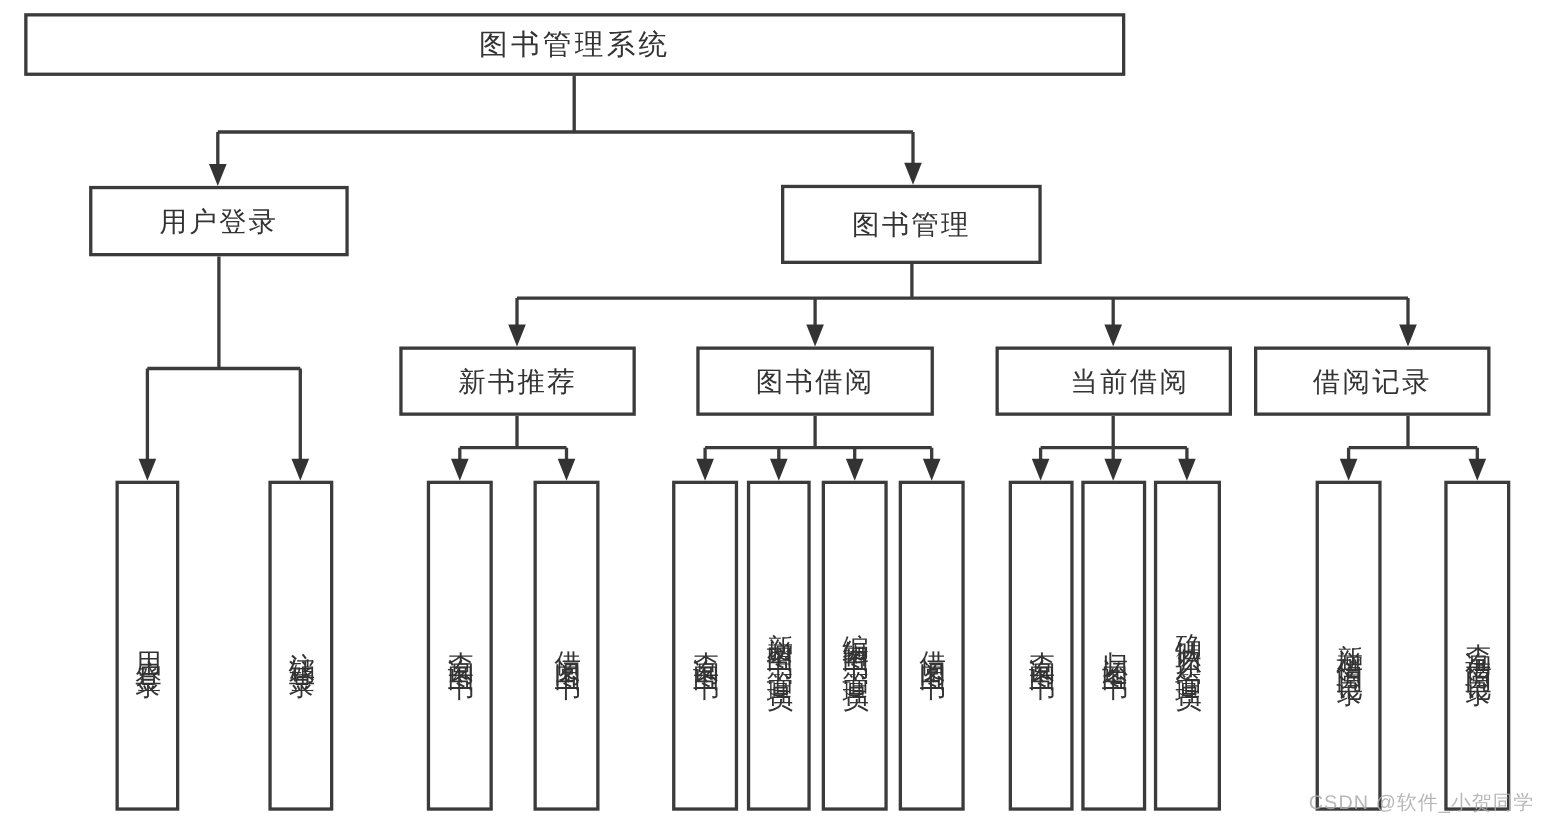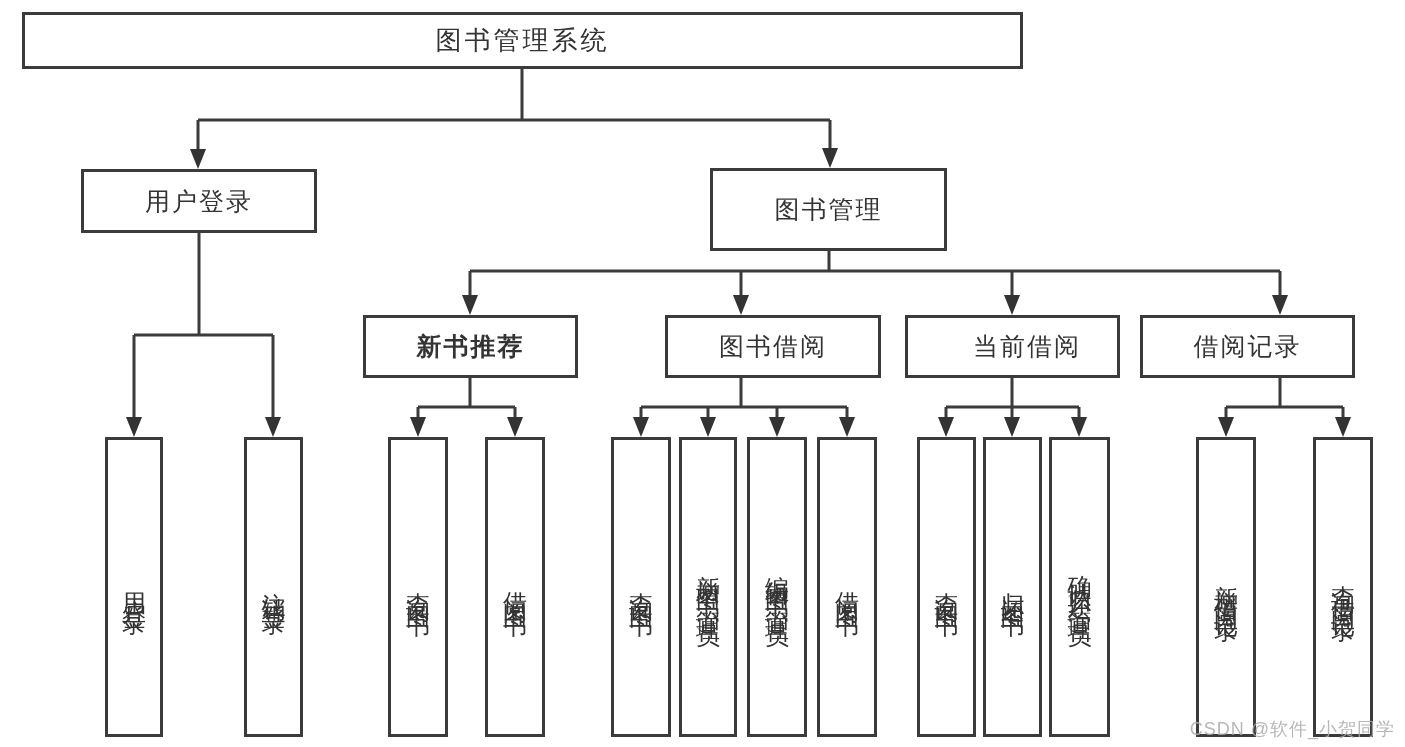--- a/index.html
+++ b/index.html
@@ -77,28 +77,28 @@
     <polygon points="1335,417 1351,417 1343,437"></polygon>
   </svg>
 
   <div class="box root" style="left:22px;top:12px;width:1001px;height:57px;">
     <span class="h-label">图书管理系统</span>
   </div>
 
   <div class="box" style="left:81px;top:169px;width:236px;height:64px;">
     <span class="h-label">用户登录</span>
   </div>
-  <div class="box" style="left:710px;top:168px;width:237px;height:83px;">
+  <div class="box" style="left:710px;top:168px;width:237px;height:72px;">
     <span class="h-label">图书管理</span>
   </div>
 
-  <div class="box" style="left:363px;top:315px;width:215px;height:63px;font-weight:bold;">
+  <div class="box" style="left:363px;top:315px;width:215px;height:63px;">
     <span class="h-label">新书推荐</span>
   </div>
-  <div class="box" style="left:633px;top:315px;width:216px;height:63px;margin-left:32px;">
+  <div class="box" style="left:633px;top:315px;width:216px;height:63px;">
     <span class="h-label">图书借阅</span>
   </div>
   <div class="box" style="left:905px;top:315px;width:215px;height:63px;padding-left:29px;">
     <span class="h-label">当前借阅</span>
   </div>
   <div class="box" style="left:1140px;top:315px;width:215px;height:63px;">
     <span class="h-label">借阅记录</span>
   </div>
 
   <div class="box leaf" style="left:105px;top:437px;width:58px;height:300px;">

